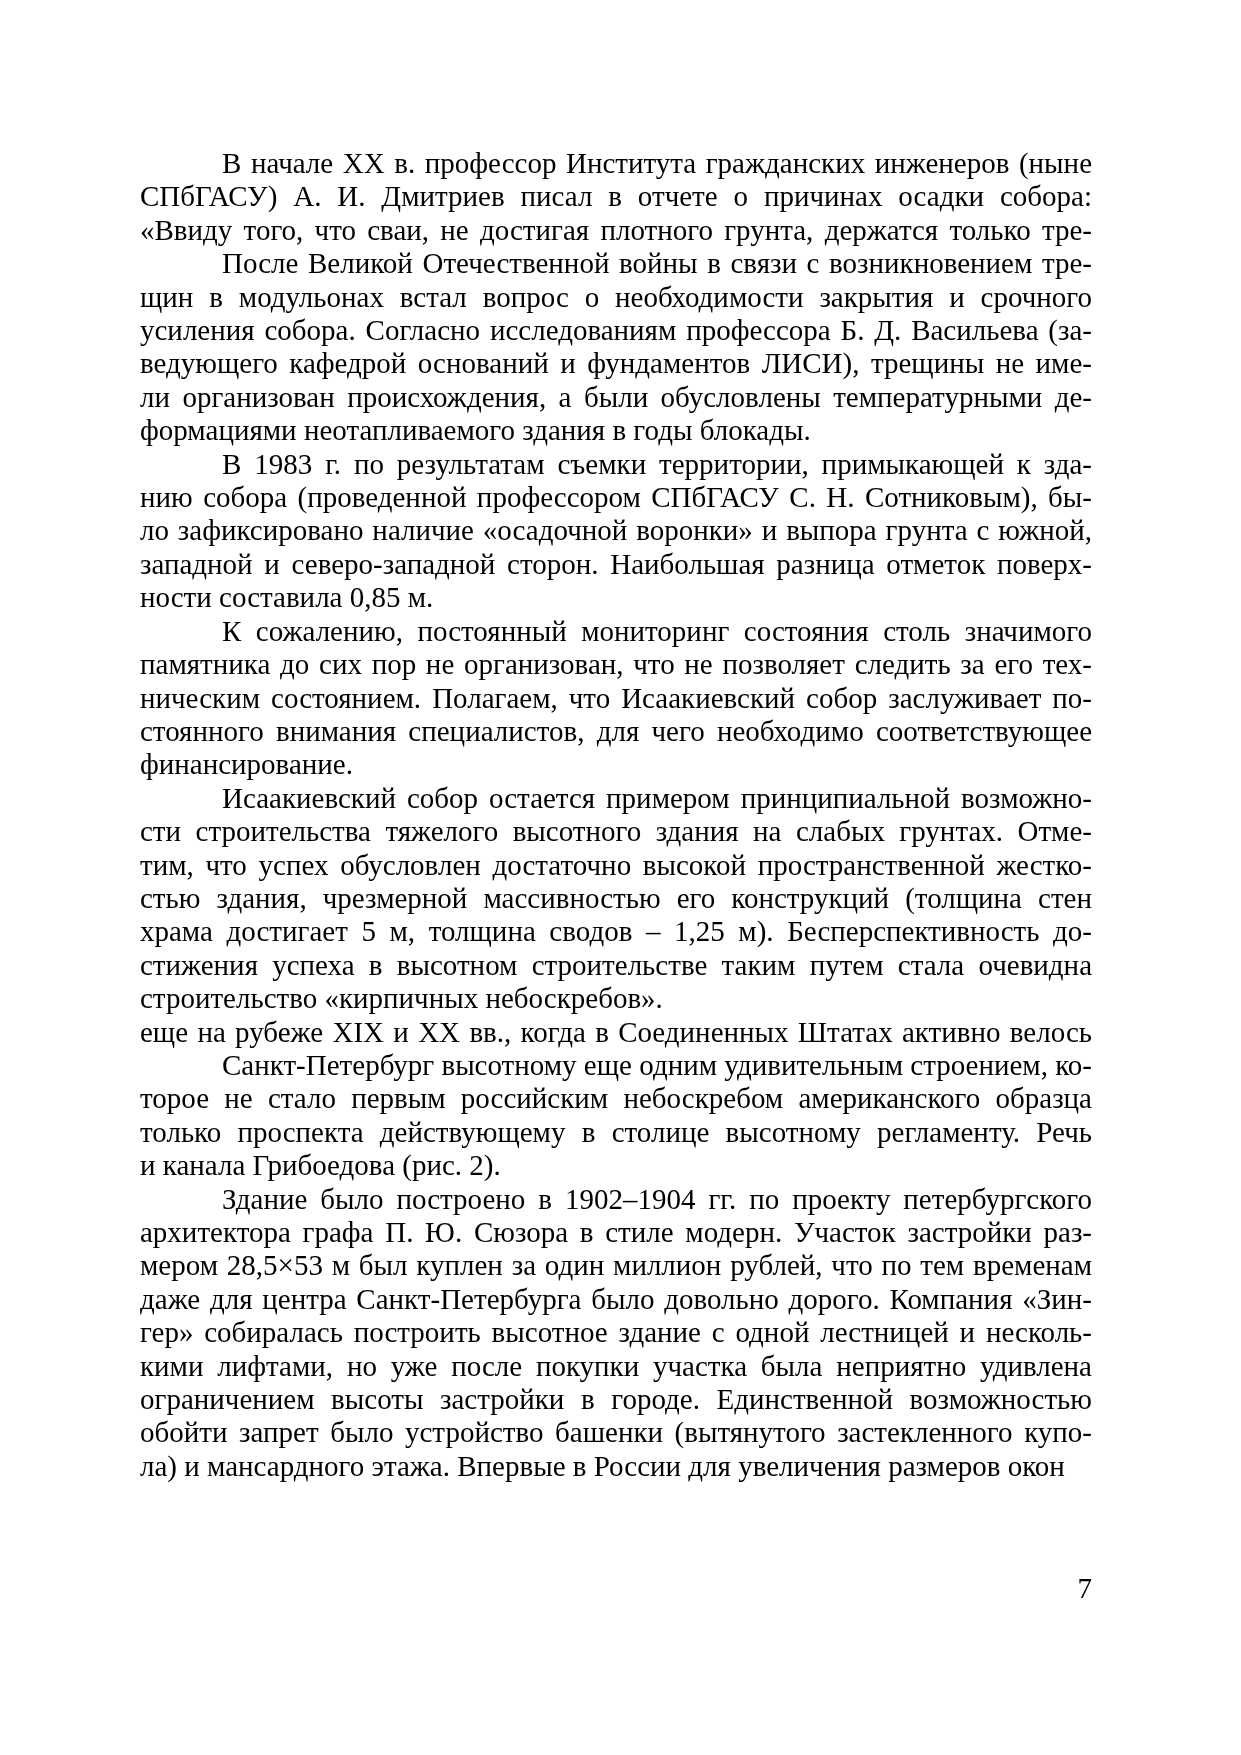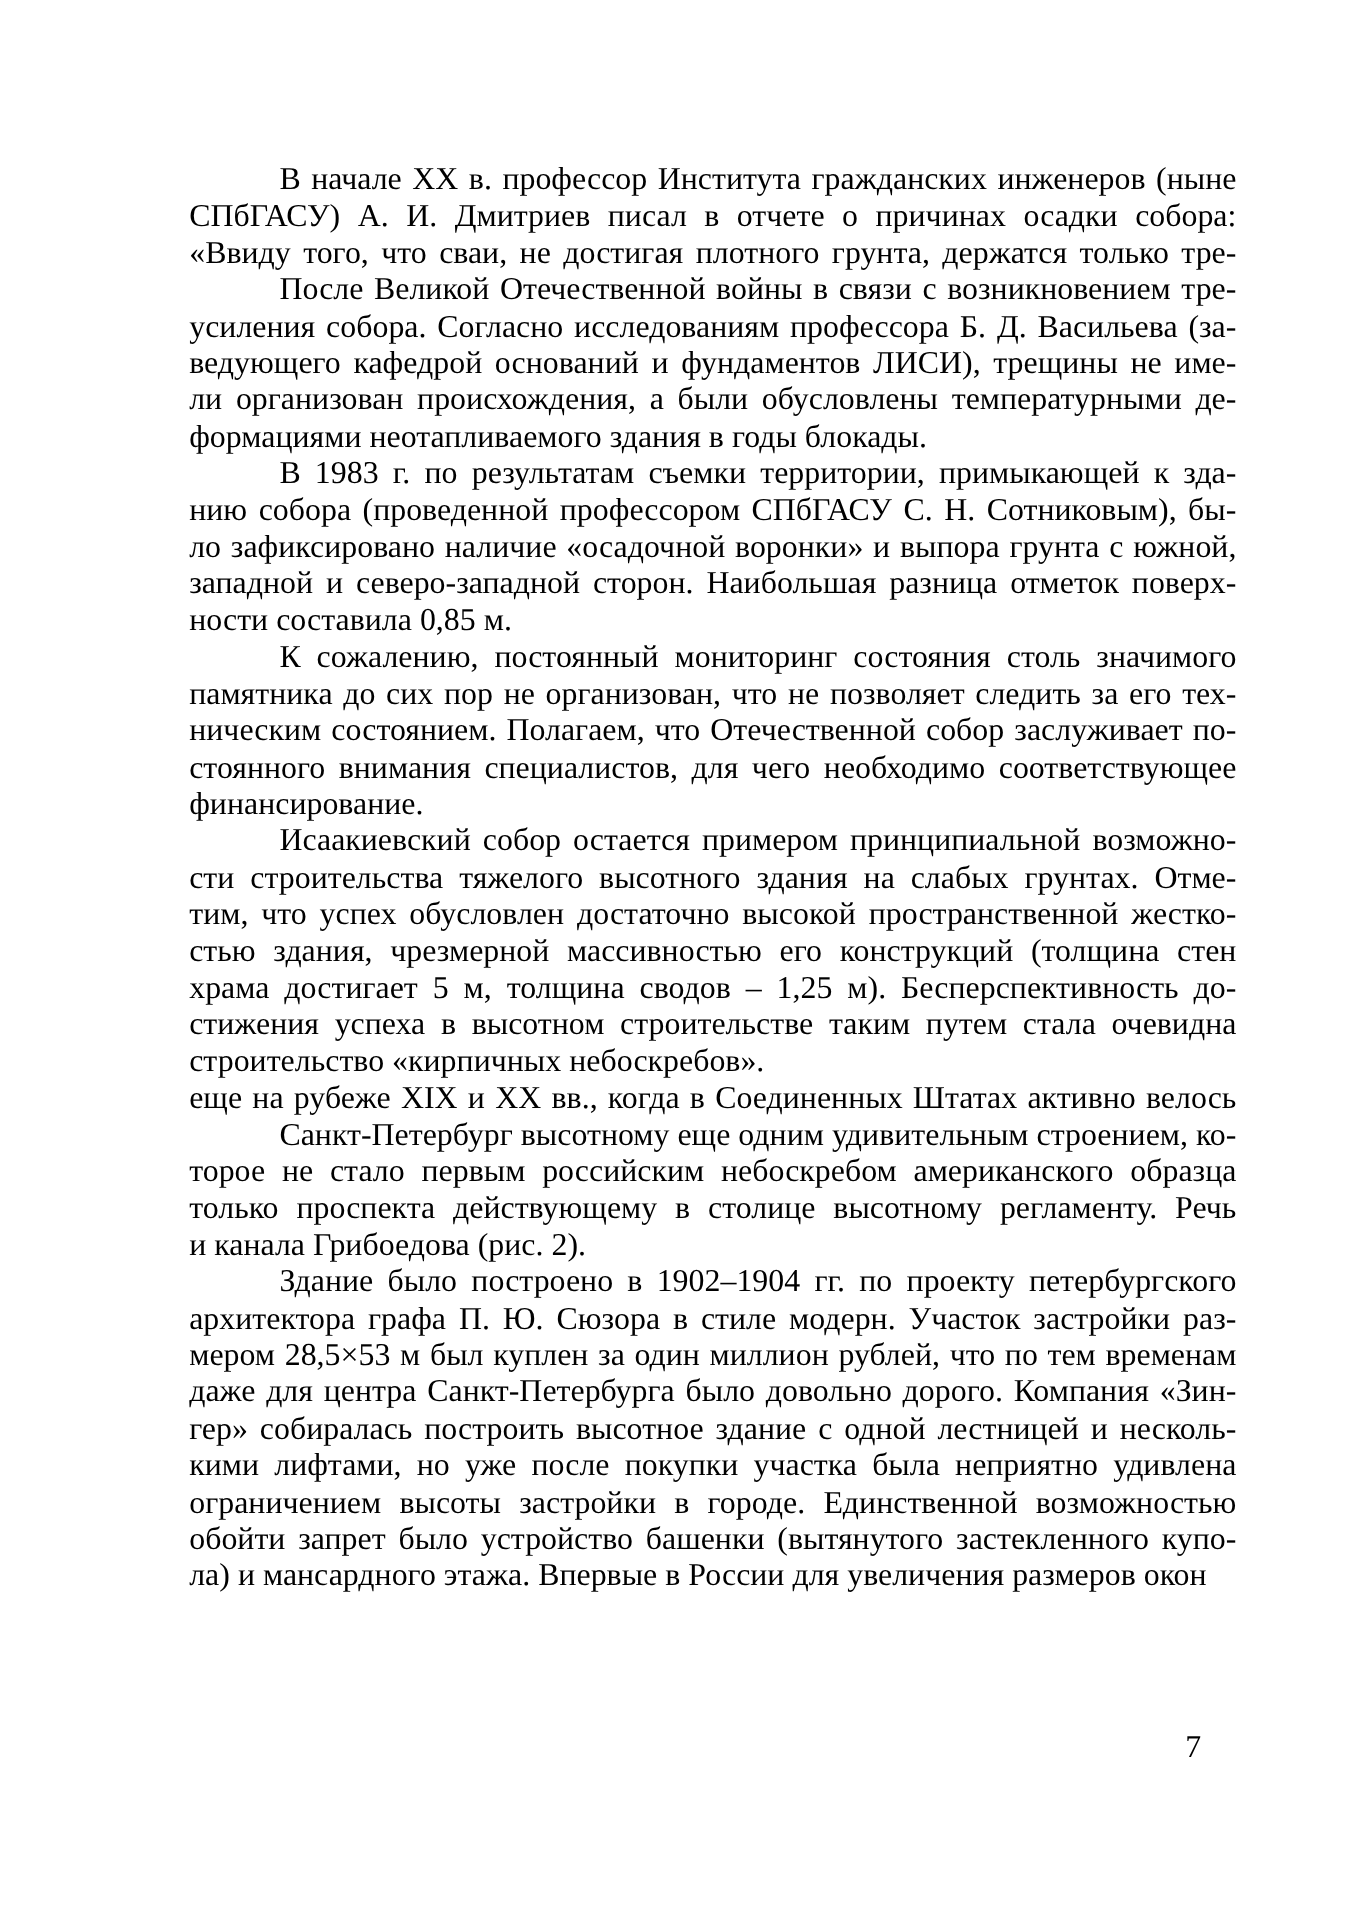--- a/index.html
+++ b/index.html
@@ -18,21 +18,20 @@
   .page {
     position: absolute;
     inset: 0;
     background: #ffffff;
   }
   .text-block {
     position: absolute;
     left: 140px;
     top: 147px;
     width: 952px;
-    margin-left: 32px;
   }
   .paragraph {
     margin: 0;
     padding: 0;
   }
   .line {
     font-size: 29px;
     line-height: 33.4px;
     text-align: justify;
     text-align-last: justify;
@@ -60,36 +59,37 @@
 
 <div class="page">
   <main class="text-block" id="text-block">
       <div class="paragraph">
         <div class="line para-first">В начале XX в. профессор Института гражданских инженеров (ныне</div>
         <div class="line">СПбГАСУ) А. И. Дмитриев писал в отчете о причинах осадки собора:</div>
         <div class="line">«Ввиду того, что сваи, не достигая плотного грунта, держатся только тре-</div>
       </div>
       <div class="paragraph">
         <div class="line para-first">После Великой Отечественной войны в связи с возникновением тре-</div>
+        <div class="line">щин в модульонах встал вопрос о необходимости закрытия и срочного</div>
         <div class="line">усиления собора. Согласно исследованиям профессора Б. Д. Васильева (за-</div>
         <div class="line">ведующего кафедрой оснований и фундаментов ЛИСИ), трещины не име-</div>
         <div class="line">ли организован происхождения, а были обусловлены температурными де-</div>
         <div class="line para-last">формациями неотапливаемого здания в годы блокады.</div>
       </div>
       <div class="paragraph">
         <div class="line para-first">В 1983 г. по результатам съемки территории, примыкающей к зда-</div>
         <div class="line">нию собора (проведенной профессором СПбГАСУ С. Н. Сотниковым), бы-</div>
         <div class="line">ло зафиксировано наличие «осадочной воронки» и выпора грунта с южной,</div>
         <div class="line">западной и северо-западной сторон. Наибольшая разница отметок поверх-</div>
         <div class="line para-last">ности составила 0,85 м.</div>
       </div>
       <div class="paragraph">
         <div class="line para-first">К сожалению, постоянный мониторинг состояния столь значимого</div>
         <div class="line">памятника до сих пор не организован, что не позволяет следить за его тех-</div>
-        <div class="line">ническим состоянием. Полагаем, что Отечественной собор заслуживает по-</div>
+        <div class="line">ническим состоянием. Полагаем, что Исаакиевский собор заслуживает по-</div>
         <div class="line">стоянного внимания специалистов, для чего необходимо соответствующее</div>
         <div class="line para-last">финансирование.</div>
       </div>
       <div class="paragraph">
         <div class="line para-first">Исаакиевский собор остается примером принципиальной возможно-</div>
         <div class="line">сти строительства тяжелого высотного здания на слабых грунтах. Отме-</div>
         <div class="line">тим, что успех обусловлен достаточно высокой пространственной жестко-</div>
         <div class="line">стью здания, чрезмерной массивностью его конструкций (толщина стен</div>
         <div class="line">храма достигает 5 м, толщина сводов – 1,25 м). Бесперспективность до-</div>
         <div class="line">стижения успеха в высотном строительстве таким путем стала очевидна</div>

